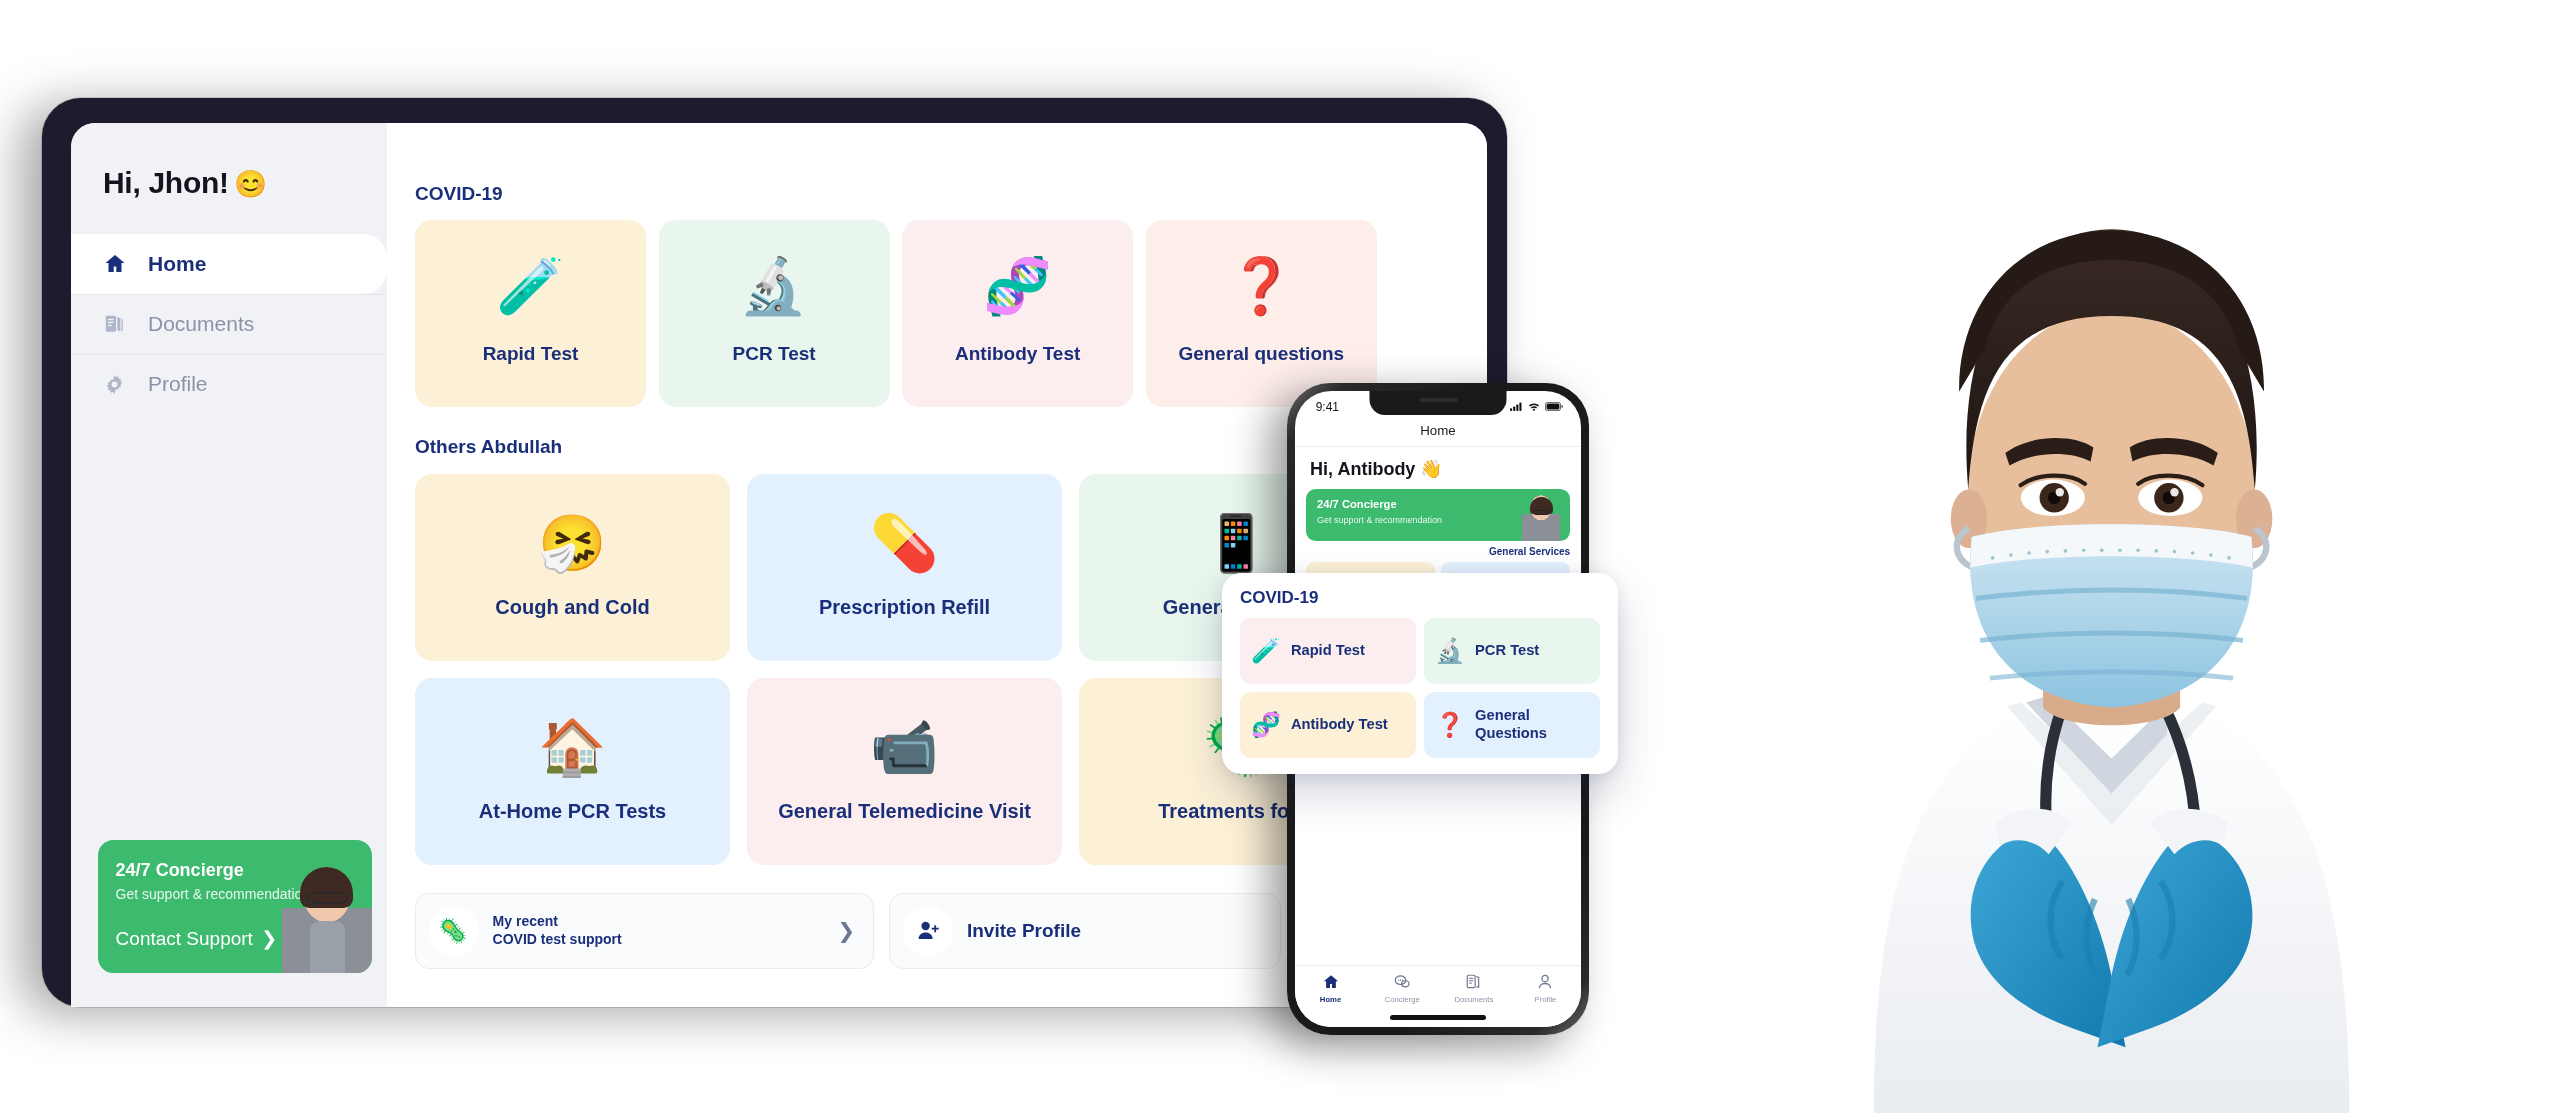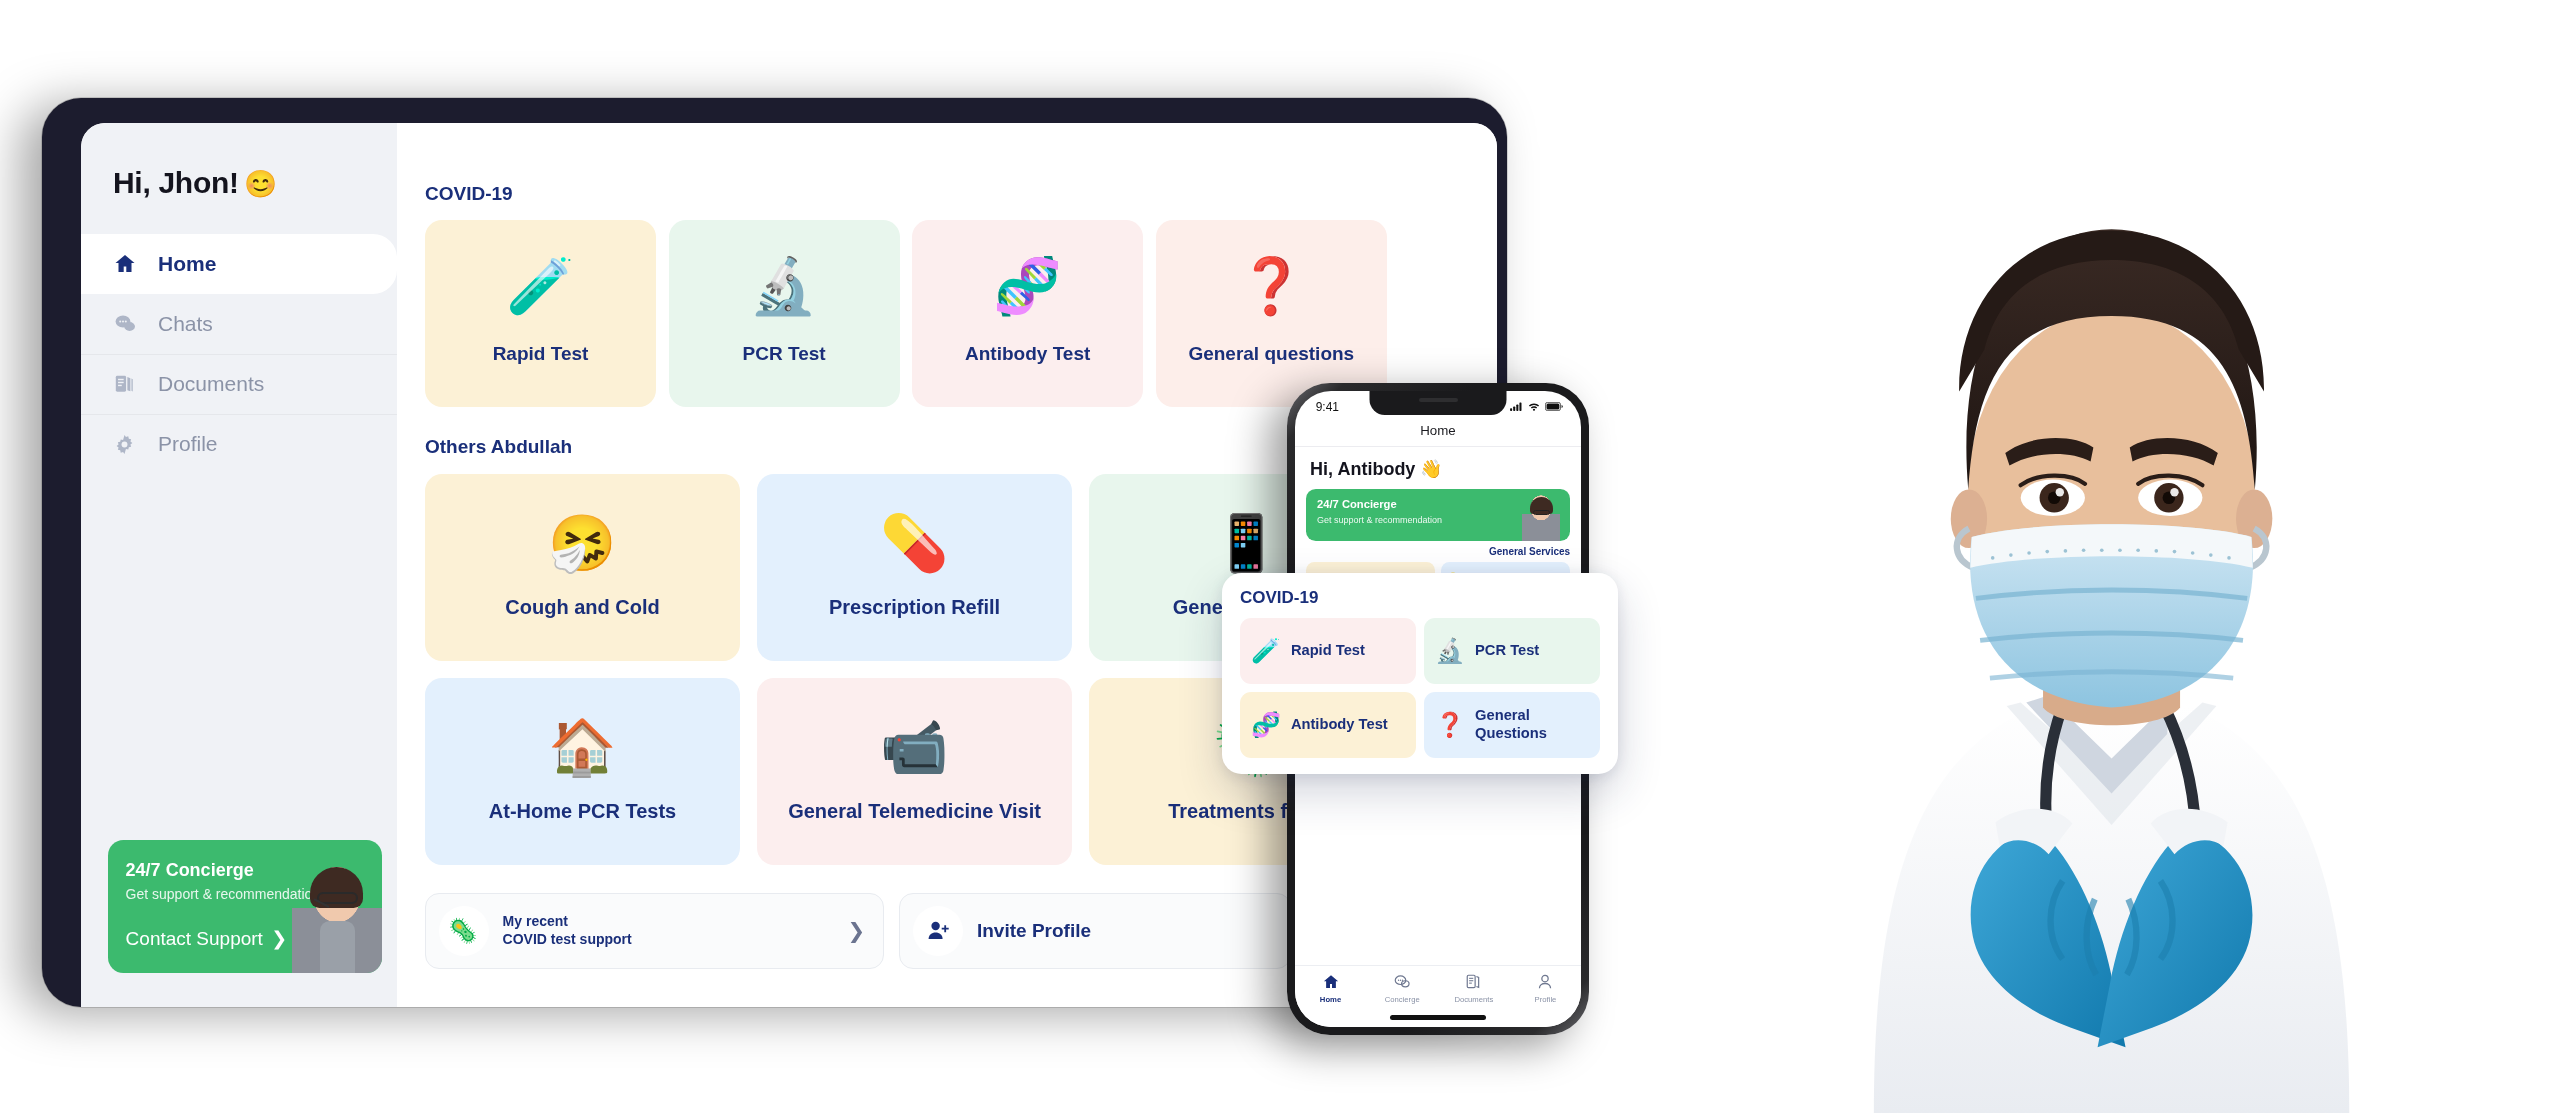--- a/index.html
+++ b/index.html
@@ -14,21 +14,21 @@
   #laptop {
     position: absolute;
     left: 42px; top: 98px;
     width: 1465px; height: 909px;
     background: #1c1c2e;
     border-radius: 39px;
     box-shadow: -21px 7px 49px rgba(0,0,0,.35), 0 0 0 0.7px rgba(0,0,0,.2);
   }
   #laptop-screen {
     position: absolute;
-    left: 39px; top: 25px;
+    left: 29px; top: 25px;
     width: 1416px; height: 884px;
     background: #ffffff;
     border-radius: 24px 24px 0 0;
     overflow: hidden;
     display: flex;
   }
 
   
   #sidebar {
     width: 316px; height: 100%;
@@ -266,32 +266,20 @@
       </div>
 
       <nav id="nav">
         <div class="nav-item active">
           <span class="nav-ico">
             <svg width="24" height="24" viewBox="0 0 24 24" fill="#1a2f7a">
                 <path d="M12 3 2.5 11h3v9h5.2v-5.4h2.6V20H18.5v-9h3L12 3z"></path>
               </svg>
           </span>
           <span>Home</span>
-        </div>
-        <div class="nav-item">
-          <span class="nav-ico">
-            <svg width="24" height="24" viewBox="0 0 24 24" fill="#aeb6c7">
-                <ellipse cx="10" cy="9.5" rx="7.4" ry="6"></ellipse>
-                <ellipse cx="16.6" cy="14.5" rx="5.4" ry="4.4"></ellipse>
-                <circle cx="7.2" cy="9.5" r="1" fill="#f0f2f6"></circle>
-                <circle cx="10" cy="9.5" r="1" fill="#f0f2f6"></circle>
-                <circle cx="12.8" cy="9.5" r="1" fill="#f0f2f6"></circle>
-              </svg>
-          </span>
-          <span>Chats</span>
         </div>
         <div class="nav-item div">
           <span class="nav-ico">
             <svg width="22.4" height="22.4" viewBox="0 0 24 24" fill="#aeb6c7">
                 <rect x="3" y="3" width="11" height="17" rx="1.6"></rect>
                 <path d="M15.4 4.4 18.6 5.6v14l-3.2-1.2z"></path>
                 <path d="M19.6 5.9 21.4 6.7v13l-1.8-.8z" opacity=".75"></path>
                 <rect x="5.4" y="6.2" width="6" height="1.5" fill="#f0f2f6"></rect>
                 <rect x="5.4" y="9.4" width="6" height="1.5" fill="#f0f2f6"></rect>
                 <rect x="5.4" y="12.6" width="4" height="1.5" fill="#f0f2f6"></rect>

